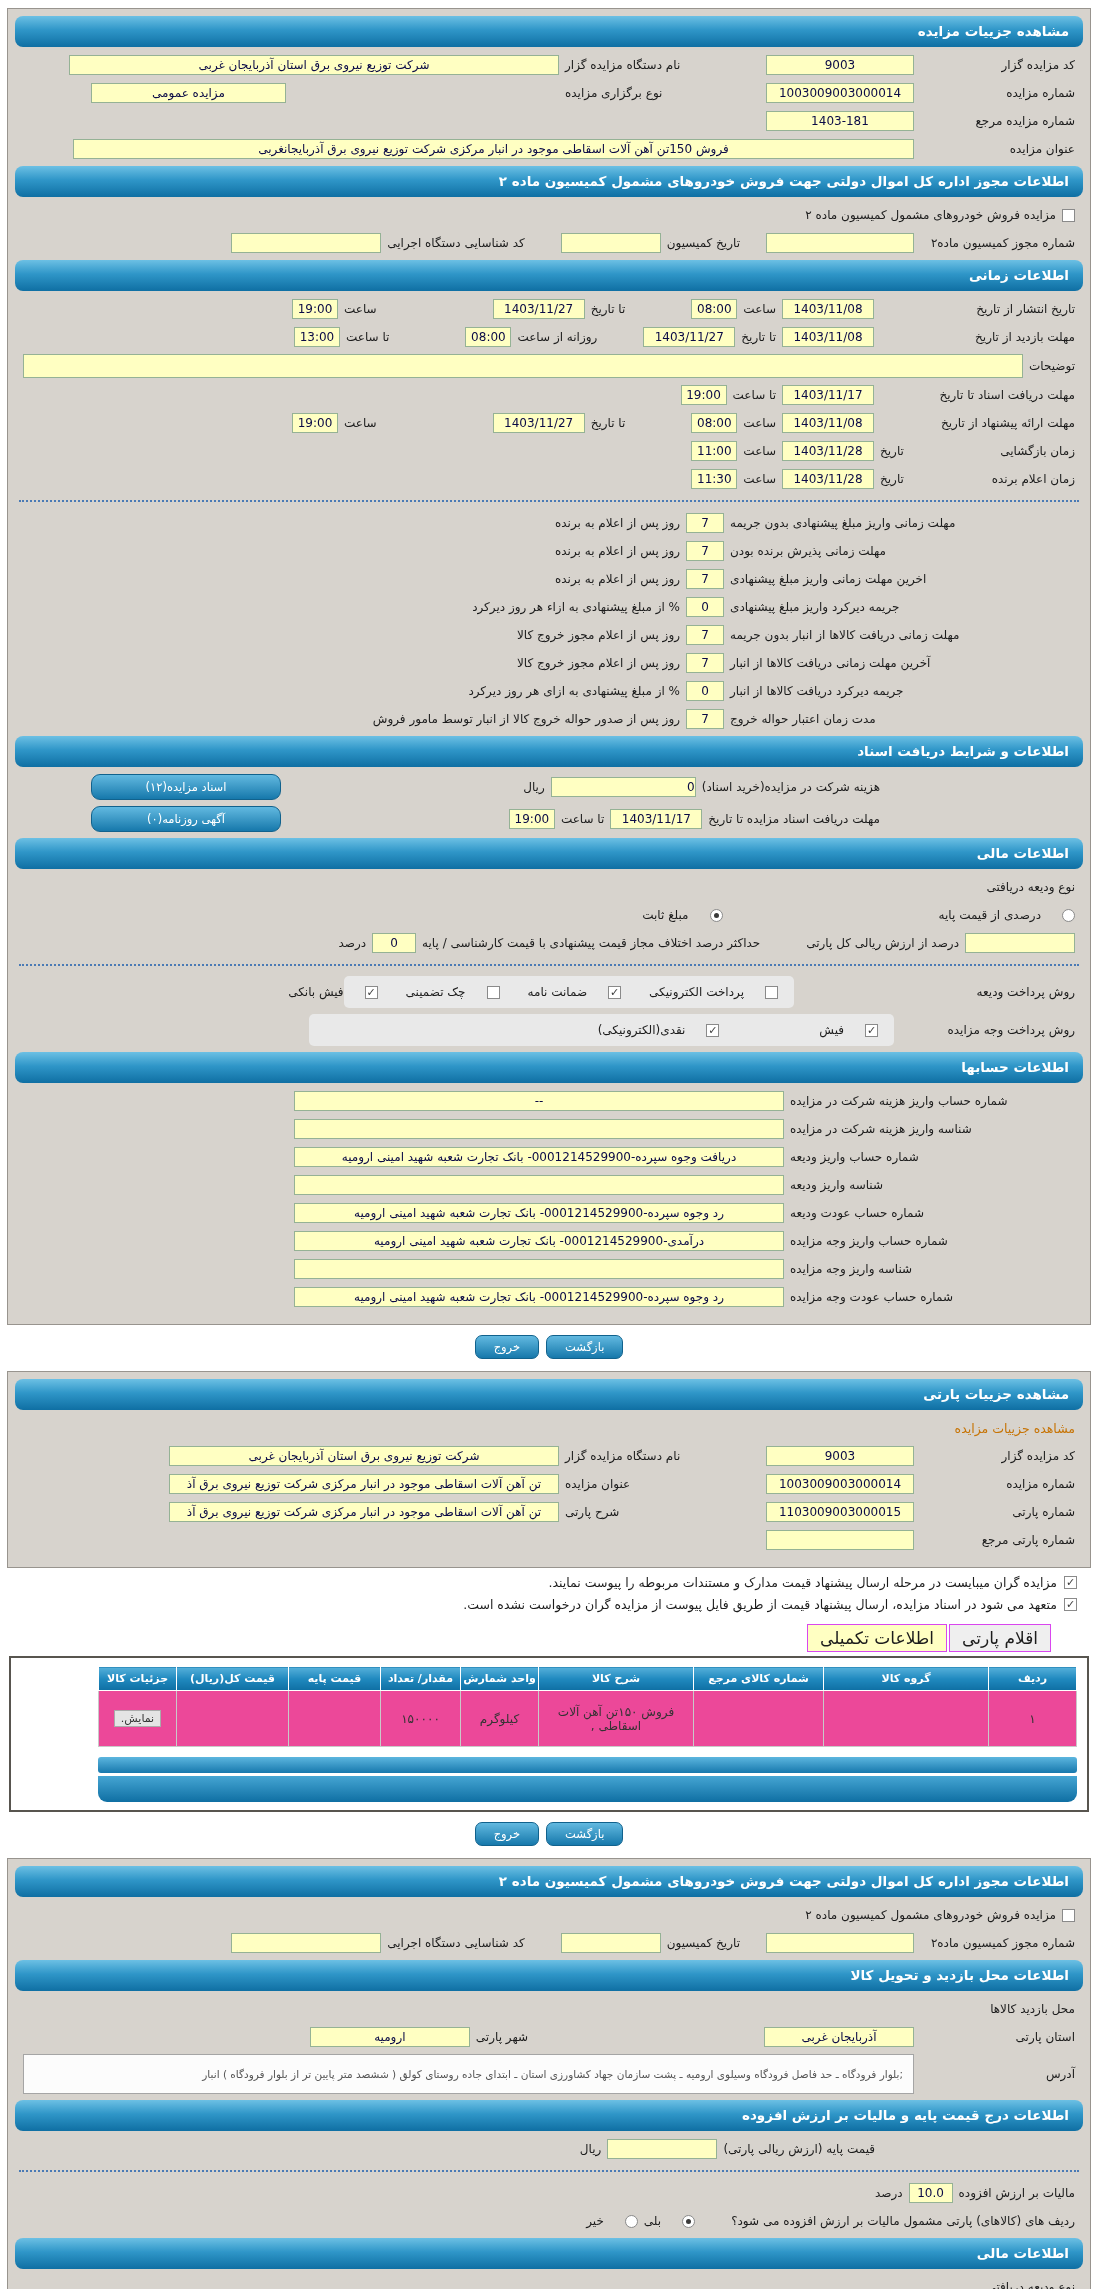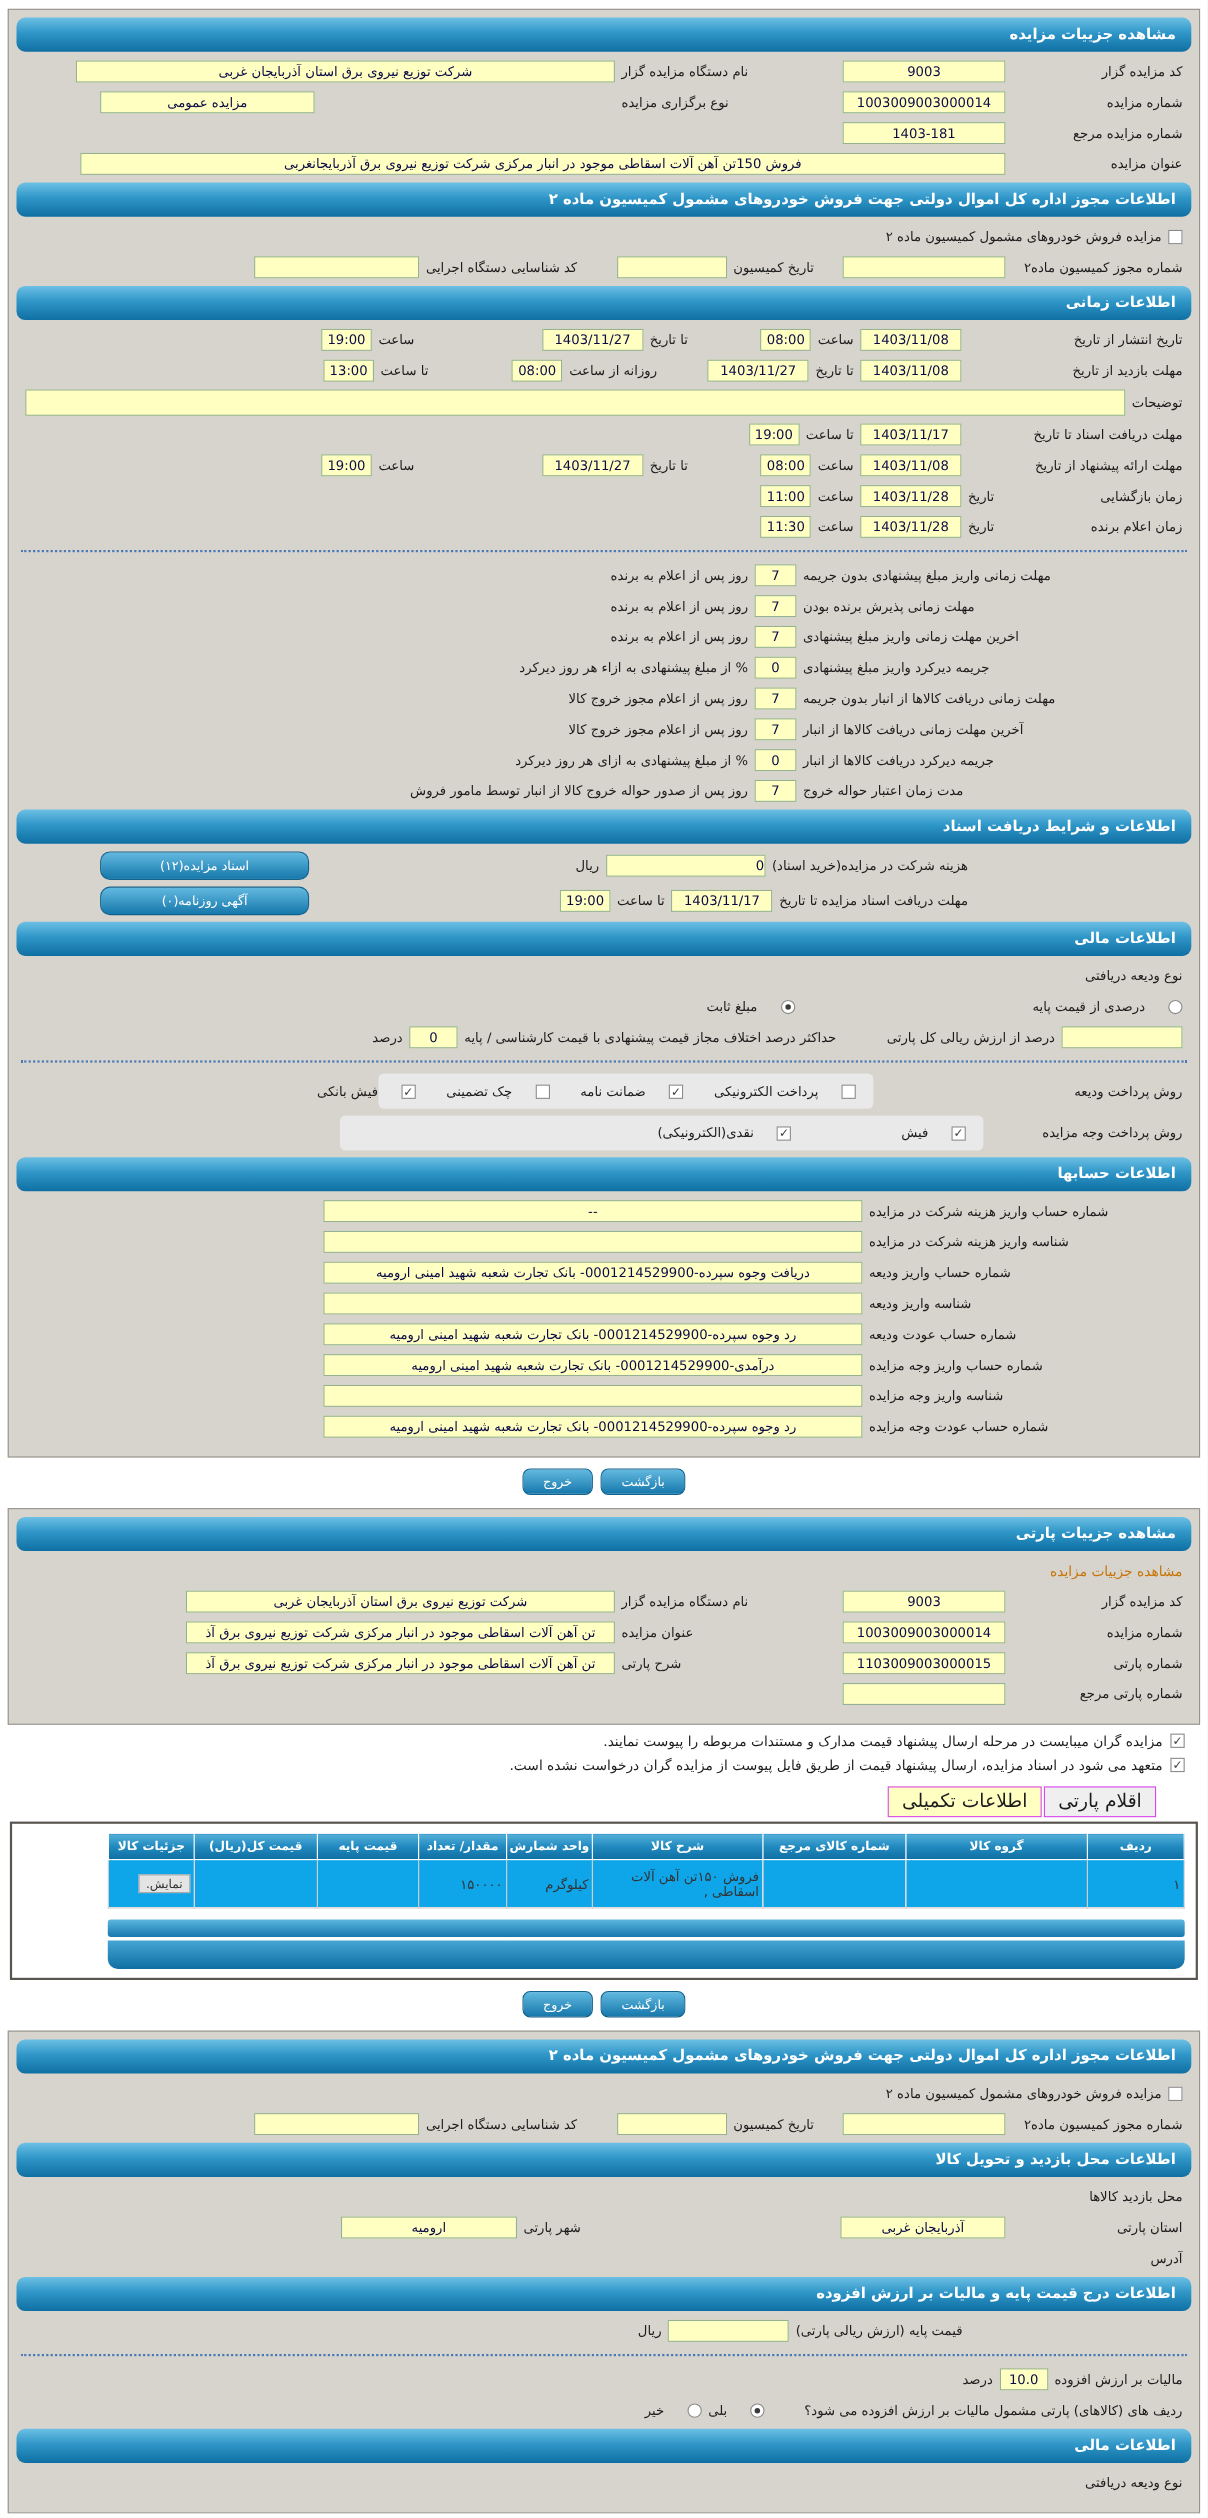--- a/index.html
+++ b/index.html
@@ -39,21 +39,21 @@
   .link{color:#c77405;font-size:12.5px}
   .note-row{margin:7px 14px;display:flex;align-items:center;gap:7px;font-size:12.5px}
   .tabs{display:flex;gap:2px;margin:12px 40px 0 0}
   .tab{border:1px solid #d946ef;padding:3px 12px;font-size:17px;background:#efefef;cursor:pointer}
   .tab.hl{background:#ffffc2}
   .tpanel{background:#fff;border:2px solid #58554f;margin:4px 2px 0;padding:8px 10px;display:flex}
   .tablewrap{flex:1 1 auto}
   .gutter{flex:0 0 95px}
   table{width:100%;border-collapse:collapse;table-layout:fixed}
   th{background:linear-gradient(180deg,#55b0da 0%,#2089bf 50%,#0f6fa3 100%);color:#fff;font-weight:bold;font-size:11px;padding:5px 2px;border:1px solid #fff;text-align:center}
-  td{background:#0ea5e9;border:1px solid #c9c9c9;font-size:12px;padding:6px 3px;height:44px;color:#333;overflow:hidden}
+  td{background:#ec4899;border:1px solid #c9c9c9;text-align:center;font-size:12px;padding:6px 3px;height:56px;color:#333;overflow:hidden}
   .show-btn{background:#e4e4e4;border:1px solid #aaa;padding:1px 6px;font-size:11px;color:#333;cursor:pointer;display:inline-block}
   .tbar1{height:16px;background:linear-gradient(180deg,#5cb6df,#1778ad);margin-top:10px;border-radius:3px}
   .tbar2{height:26px;background:linear-gradient(180deg,#45a5d3,#0f6fa3);margin-top:3px;border-radius:0 0 9px 9px}
   .addr{background:#fcfcfc;border:1px solid #a5a5a5;min-height:40px;flex:1;display:flex;align-items:center;justify-content:flex-start;padding:2px 10px;font-size:10.5px;color:#555;white-space:nowrap;overflow:hidden}
 </style>
 </head>
 <body>
 
 <div class="block">
   <div class="hdr">مشاهده جزییات مزایده</div>
@@ -426,20 +426,21 @@
     <span class="lbl">محل بازدید کالاها</span>
   </div>
   <div class="row">
     <span class="lbl fl">استان پارتی</span>
     <span class="inp w150">آذربایجان غربی</span>
     <span class="lbl mr230">شهر پارتی</span>
     <span class="inp w160">ارومیه</span>
   </div>
   <div class="row">
     <span class="lbl fl">آدرس</span>
+    <span class="addr">;بلوار فرودگاه ـ حد فاصل فرودگاه وسیلوی ارومیه ـ پشت سازمان جهاد کشاورزی استان ـ ابتدای جاده روستای کولق ( ششصد متر پایین تر از بلوار فرودگاه ) انبار</span>
   </div>
 
   <div class="hdr">اطلاعات درج قیمت پایه و مالیات بر ارزش افزوده</div>
   <div class="row" style="padding-right:200px">
     <span class="lbl">قیمت پایه (ارزش ریالی پارتی)</span>
     <span class="inp w110"></span>
     <span class="lbl">ریال</span>
   </div>
   <div class="dotted"></div>
   <div class="row">

